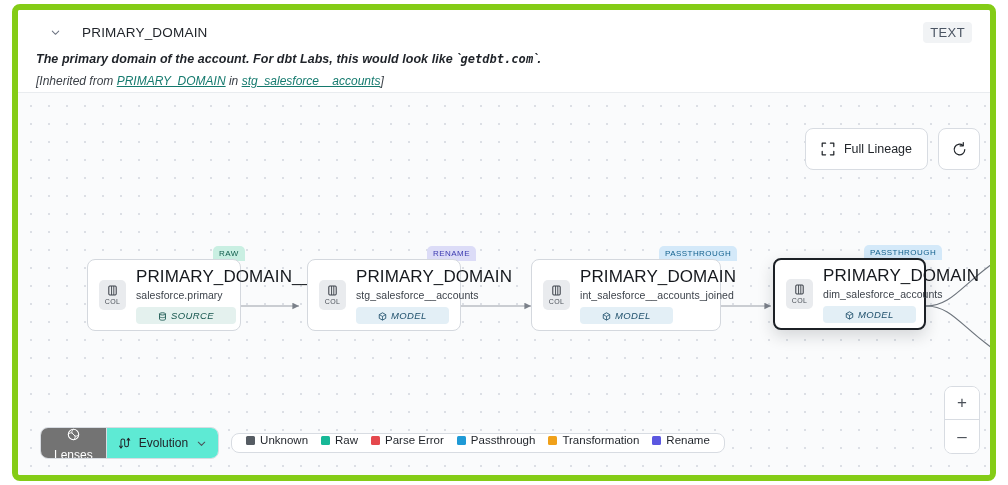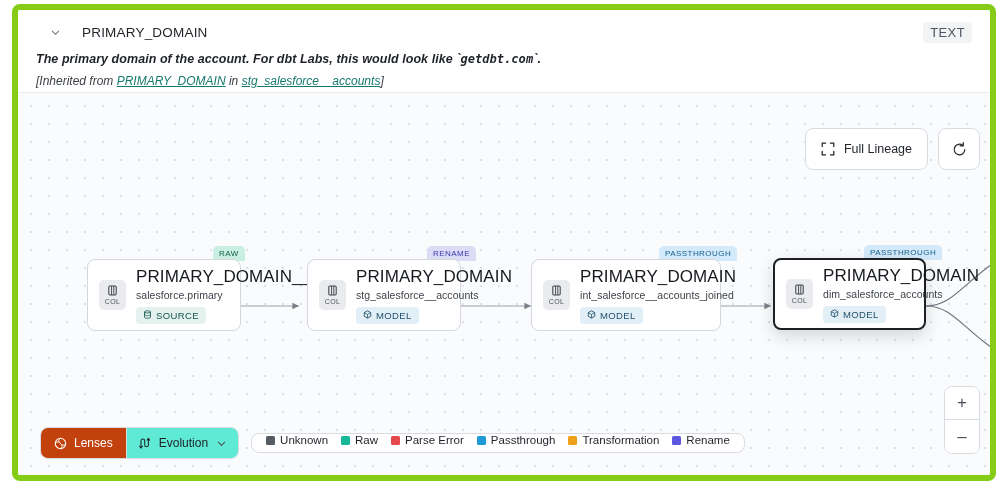--- a/index.html
+++ b/index.html
@@ -179,27 +179,28 @@
     color: #4d525a;
     letter-spacing: .3px;
     line-height: 8px;
   }
   .node-body { display: flex; flex-direction: column; gap: 2px; padding-top: 1px; }
   .node-title { font-size: 17px; color: #15181d; letter-spacing: .1px; }
   .node-sub   { font-size: 10.5px; color: #3d434b; letter-spacing: .05px; }
   .chip {
     margin-top: 4px;
     align-self: flex-start;
-    display: inline-flex; align-items: flex-start; gap: 4px;
+    display: inline-flex; align-items: flex-end; gap: 4px;
     background: #e4f1ee;
     color: #14544c;
     font-size: 9.5px;
     letter-spacing: .4px;
-    padding: 3px 7px;
+    padding: 3px 22px;
     border-radius: 4px;
+    font-style: italic;
   }
   .chip.model { background: #e3eff6; color: #1e4f6b; }
 
   
   .kind-tag {
     position: absolute;
     font-size: 8px;
     letter-spacing: .45px;
     padding: 3px 6px 2px 6px;
     border-radius: 5px 5px 0 0;
@@ -217,26 +218,27 @@
   }
   .seg {
     display: flex; align-items: stretch;
     border-radius: 8px;
     overflow: hidden;
     border: 1px solid #d8dce2;
     background: #ffffff;
     height: 32px;
   }
   .seg-lenses {
-    background: #c2410c;
+    background: #737373;
     color: #ffffff;
     display: flex; align-items: center; gap: 7px;
     padding: 0 13px;
     font-size: 12px;
     cursor: pointer;
+    flex-direction: column;
   }
   .seg-evo {
     background: #5eead4;
     color: #22262b;
     display: flex; align-items: center; gap: 8px;
     padding: 0 11px 0 11px;
     font-size: 12px;
     cursor: pointer;
     border-left: 1px solid #d8dce2;
   }

